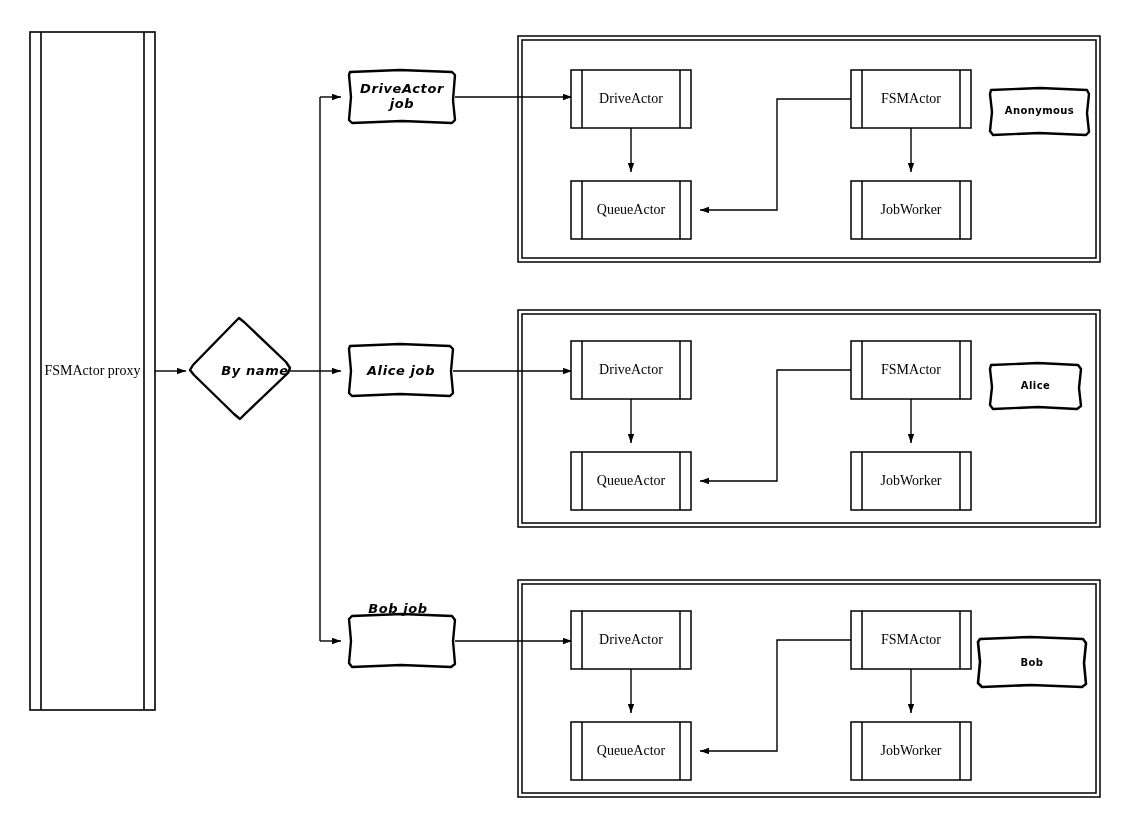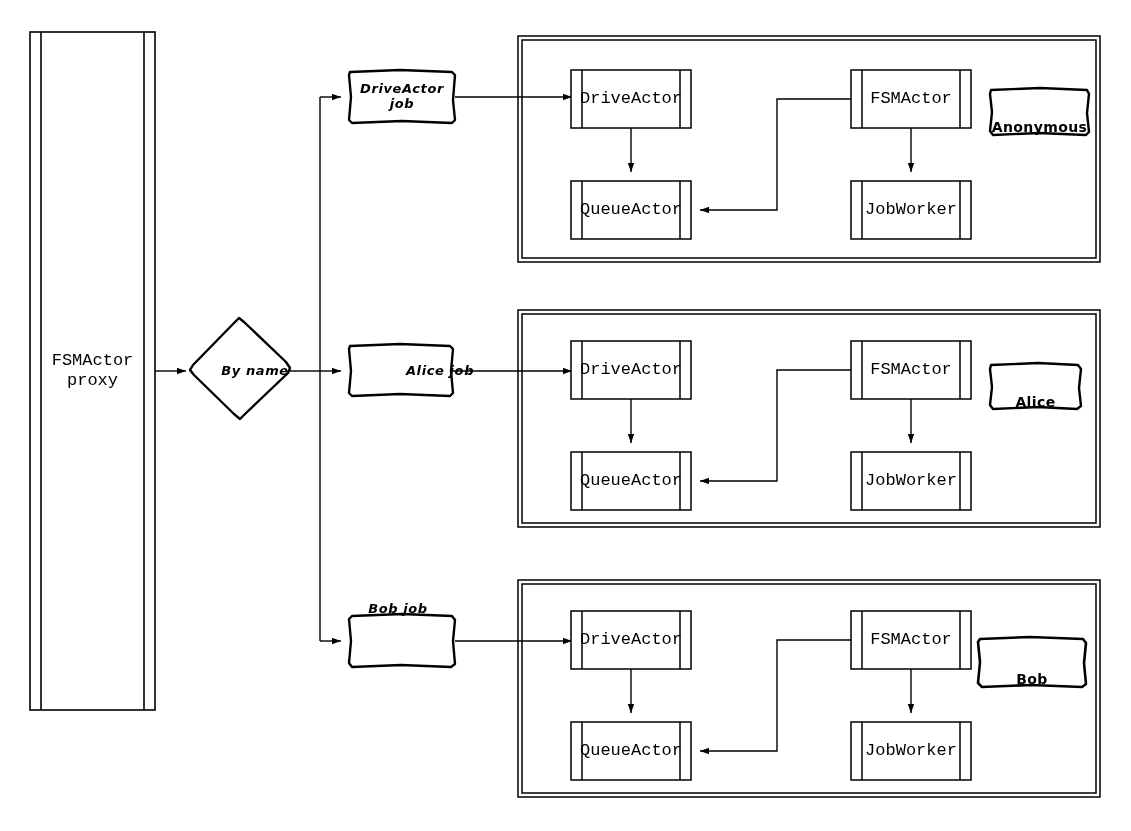--- a/index.html
+++ b/index.html
@@ -26,37 +26,36 @@
     position: absolute;
     display: flex;
     align-items: center;
     justify-content: center;
     text-align: center;
     color: #000000;
     pointer-events: none;
     line-height: 1.15;
   }
   .font-plain {
-    font-family: Liberation Mono, monospace;
-    font-size: 17px;
+    font-family: Liberation Serif, serif;
+    font-size: 14px;
     font-weight: normal;
   }
   .font-hand {
     font-family: "DejaVu Sans", sans-serif;
     font-size: 13px;
     font-weight: bold;
     font-style: italic;
     letter-spacing: 0.6px;
   }
   .font-hand-bold {
     font-family: "DejaVu Sans", sans-serif;
-    font-size: 14px;
+    font-size: 10px;
     font-weight: bold;
     letter-spacing: 0.4px;
-    margin-top: 16px;
   }
   .hit {
     position: absolute;
     background: transparent;
   }
 </style>
 </head>
 <body>
 
 <div id="canvas">
@@ -205,21 +204,21 @@
     <g>
       <path d="M980,639 L1030,637 L1083,639 L1086,643 L1084,663 L1086,684 L1082,687 L1031,685 L982,687 L978,683 L980,662 L978,642 Z" fill="#ffffff" stroke="#000000" stroke-width="2.6" stroke-linejoin="round"></path>
     </g>
   </svg>
 
   <div class="label-text font-plain" style="left:41px; top:355px; width:103px; height:32px;">FSMActor proxy</div>
 
   <div class="label-text font-hand" style="left:213px; top:358px; width:84px; height:26px;">By name</div>
 
   <div class="label-text font-hand" style="left:352px; top:84px; width:100px; height:26px;">DriveActor job</div>
-  <div class="label-text font-hand" style="left:352px; top:358px; width:98px; height:26px;padding-left:39px;">Alice job</div>
+  <div class="label-text font-hand" style="left:352px; top:358px; width:98px; height:26px;">Alice job</div>
   <div class="label-text font-hand" style="left:352px; top:596px; width:92px; height:26px;text-decoration:underline;">Bob job</div>
 
   <div class="label-text font-plain" style="left:583px; top:86px; width:96px; height:26px;">DriveActor</div>
   <div class="label-text font-plain" style="left:863px; top:86px; width:96px; height:26px;">FSMActor</div>
   <div class="label-text font-plain" style="left:583px; top:197px; width:96px; height:26px;">QueueActor</div>
   <div class="label-text font-plain" style="left:863px; top:197px; width:96px; height:26px;">JobWorker</div>
   <div class="label-text font-hand-bold" style="left:992px; top:98px; width:95px; height:26px;">Anonymous</div>
 
   <div class="label-text font-plain" style="left:583px; top:357px; width:96px; height:26px;">DriveActor</div>
   <div class="label-text font-plain" style="left:863px; top:357px; width:96px; height:26px;">FSMActor</div>

